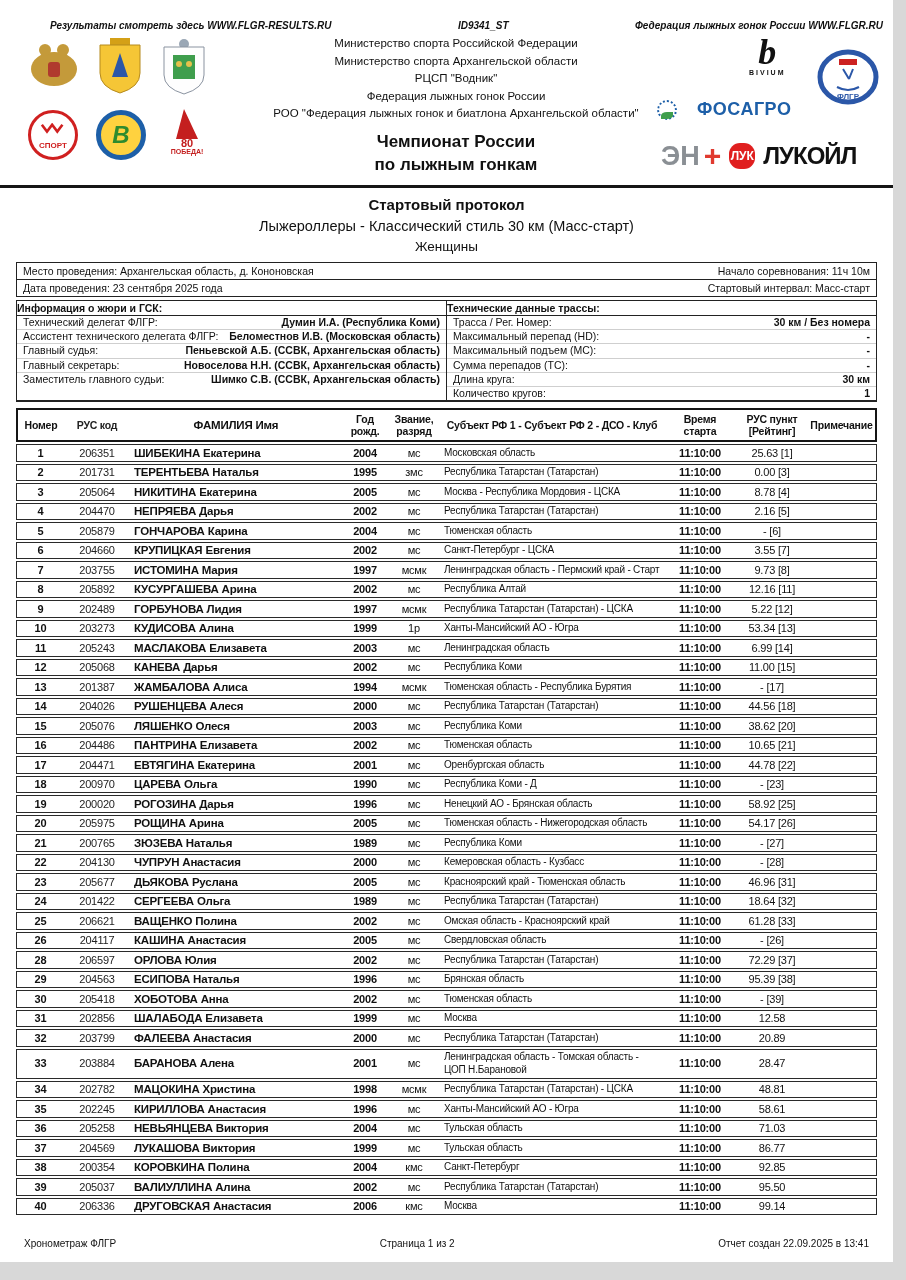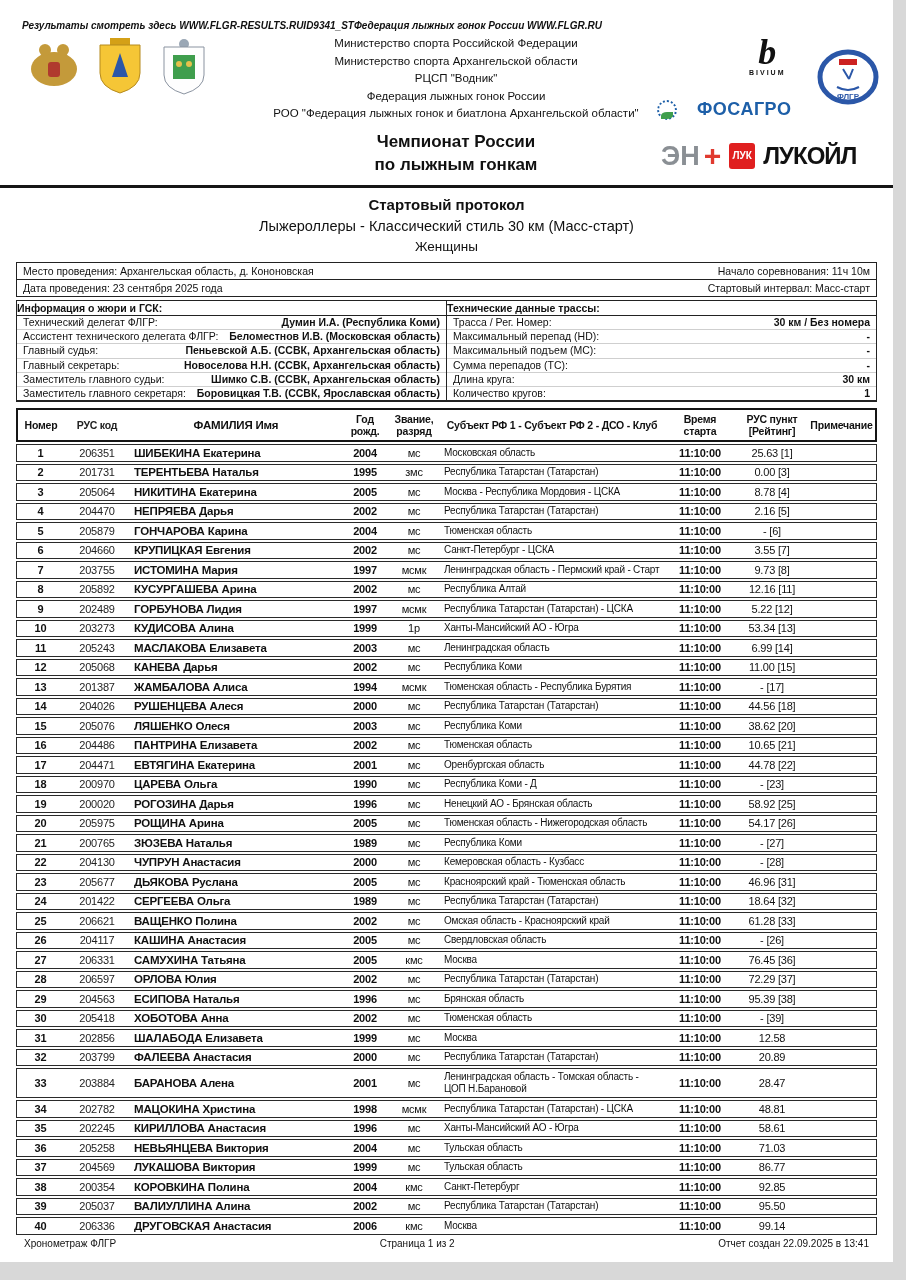--- a/index.html
+++ b/index.html
@@ -1,20 +1,20 @@
 <!DOCTYPE html>
 <html><head>
 <meta charset="utf-8">
 <style>
   * { margin:0; padding:0; box-sizing:border-box; }
   body { background:#d8d8d8; font-family:"Liberation Sans", sans-serif; color:#111; }
   .page { position:relative; width:893px; height:1262px; background:#fff; overflow:hidden; }
 
   
-  .topbar { display:flex; padding:20px 36px 0 22px; font-size:10px; font-weight:bold; font-style:italic; }
+  .topbar { display:flex; justify-content:space-between; padding:20px 10px 0 22px; font-size:10px; font-weight:bold; font-style:italic;margin-left:28px; }
 
   
   .header { position:relative; height:148px; margin-top:4px; }
   .logos-left { position:absolute; left:28px; top:2px; width:220px; }
   .emblem-row { display:flex; gap:16px; align-items:flex-end; }
   .circle-row { display:flex; gap:18px; margin-top:10px; align-items:center; }
 
   .logo-sport { width:50px; height:50px; border:3px solid #d02020; border-radius:50%; background:#fff; text-align:center; padding-top:8px; }
   .sport-text { color:#d02020; font-size:8px; font-weight:bold; margin-top:2px; }
   .logo-vodnik { width:50px; height:50px; border:5px solid #1d5fa8; border-radius:50%; background:#ffd23f; text-align:center; }
@@ -34,21 +34,21 @@
   .bivium-glyph { font-size:36px; font-weight:bold; font-style:italic; line-height:34px; font-family:"Liberation Serif", serif; }
   .bivium-text { font-size:7px; font-weight:bold; letter-spacing:2px; }
   .flgr-oval { position:absolute; right:0; top:14px; }
   .fosagro { position:absolute; left:0; top:64px; display:flex; align-items:center; gap:20px; }
   .fosagro-icon { width:20px; height:20px; border:2px dotted #1d5fa8; border-radius:50%; position:relative; }
   .fosagro-icon::after { content:""; position:absolute; left:2px; top:10px; width:12px; height:7px; background:#3f9e4d; border-radius:50% 0 50% 0; }
   .fosagro-text { color:#1d5fa8; font-weight:bold; font-size:18px; letter-spacing:0.5px; }
   .en-lukoil { position:absolute; left:4px; top:104px; display:flex; align-items:center; gap:8px; }
   .en-text { color:#8a8f94; font-size:27px; font-weight:bold; }
   .en-plus { color:#e03a2f; font-size:30px; font-weight:bold; margin-left:-4px; }
-  .luk-box { display:inline-block; background:#e01f1f; color:#fff; font-weight:bold; font-size:10px; width:26px; height:26px; line-height:26px; text-align:center; border-radius:3px; }
+  .luk-box { display:inline-block; background:#e01f1f; color:#fff; font-weight:bold; font-size:12px; width:26px; height:26px; line-height:26px; text-align:center; border-radius:11px; }
   .lukoil-text { color:#111; font-size:24px; font-weight:bold; letter-spacing:-1px; }
 
   .header-rule { border-top:3px solid #151515; margin-top:2px; }
 
   
   .title-block { text-align:center; margin-top:8px; }
   .protocol-title { font-size:15px; font-weight:bold; }
   .race-title { font-size:14.5px; margin-top:5px; }
   .gender-title { font-size:13.5px; margin-top:5px; }
 
@@ -120,20 +120,36 @@
         <span>
           <svg width="48" height="58" viewBox="0 0 48 58">
               <circle cx="24" cy="7" r="5" fill="#9aa7b5"></circle>
               <path d="M4 10 h40 v28 q0 13 -20 19 q-20 -6 -20 -19 z" fill="#fefefe" stroke="#8a93a0"></path>
               <rect x="13" y="18" width="22" height="24" fill="#3f9e4d"></rect>
               <circle cx="19" cy="27" r="3" fill="#e6c14b"></circle>
               <circle cx="29" cy="27" r="3" fill="#e6c14b"></circle>
             </svg>
         </span>
       </div>
+      <div class="circle-row">
+        <div class="logo-sport">
+          <svg width="30" height="12" viewBox="0 0 30 14">
+              <path d="M2 2 l6 8 6 -8 6 8 6 -8" stroke="#d02020" stroke-width="3" fill="none"></path>
+            </svg>
+          <div class="sport-text">СПОРТ</div>
+        </div>
+        <div class="logo-vodnik">
+          <span class="vodnik-letter">В</span>
+        </div>
+        <div class="logo-pobeda">
+          <div class="pobeda-statue"></div>
+          <div class="pobeda-80">80</div>
+          <div class="pobeda-word">ПОБЕДА!</div>
+        </div>
+      </div>
     </div>
 
     <div class="header-center">
       <div>
           <div class="org-line">Министерство спорта Российской Федерации</div>
           <div class="org-line">Министерство спорта Архангельской области</div>
           <div class="org-line">РЦСП "Водник"</div>
           <div class="org-line">Федерация лыжных гонок России</div>
           <div class="org-line">РОО "Федерация лыжных гонок и биатлона Архангельской области"</div>
         </div>
@@ -204,24 +220,20 @@
             <span class="val">Пеньевской А.Б. (ССВК, Архангельская область)</span>
           </div>
           <div class="info-row">
             <span class="lab">Главный секретарь:</span>
             <span class="val">Новоселова Н.Н. (ССВК, Архангельская область)</span>
           </div>
           <div class="info-row">
             <span class="lab">Заместитель главного судьи:</span>
             <span class="val">Шимко С.В. (ССВК, Архангельская область)</span>
           </div>
-          <div class="info-row">
-            <span class="lab">Заместитель главного секретаря:</span>
-            <span class="val">Боровицкая Т.В. (ССВК, Ярославская область)</span>
-          </div>
         </div>
     </div>
     <div class="panel">
       <div class="panel-title">Технические данные трассы:</div>
       <div>
           <div class="info-row">
             <span class="lab">Трасса / Рег. Номер:</span>
             <span class="val">30 км / Без номера</span>
           </div>
           <div class="info-row">
@@ -547,31 +559,20 @@
           <td class="c1">204117</td>
           <td class="c2">КАШИНА Анастасия</td>
           <td class="c3">2005</td>
           <td class="c4">мс</td>
           <td class="c5">Свердловская область</td>
           <td class="c6">11:10:00</td>
           <td class="c7">- [26]</td>
           <td class="c8"></td>
         </tr>
         <tr>
-          <td class="c0">27</td>
-          <td class="c1">206331</td>
-          <td class="c2">САМУХИНА Татьяна</td>
-          <td class="c3">2005</td>
-          <td class="c4">кмс</td>
-          <td class="c5">Москва</td>
-          <td class="c6">11:10:00</td>
-          <td class="c7">76.45 [36]</td>
-          <td class="c8"></td>
-        </tr>
-        <tr>
           <td class="c0">28</td>
           <td class="c1">206597</td>
           <td class="c2">ОРЛОВА Юлия</td>
           <td class="c3">2002</td>
           <td class="c4">мс</td>
           <td class="c5">Республика Татарстан (Татарстан)</td>
           <td class="c6">11:10:00</td>
           <td class="c7">72.29 [37]</td>
           <td class="c8"></td>
         </tr>

